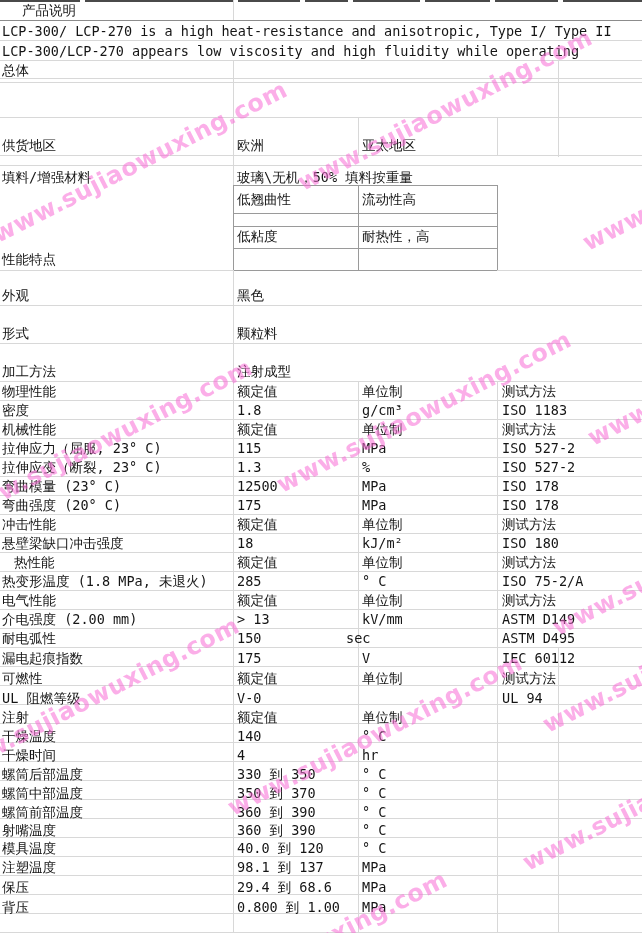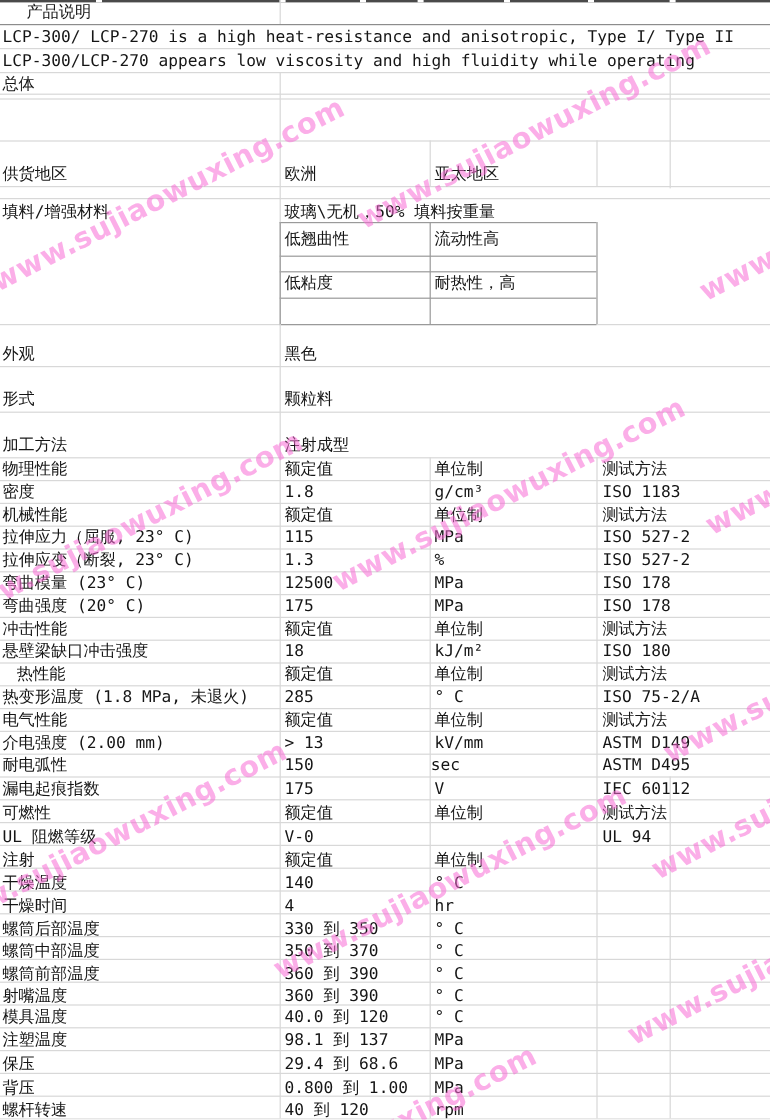--- a/index.html
+++ b/index.html
@@ -115,20 +115,23 @@
       <span class="cell" style="left: 237px;">玻璃\无机，50% 填料按重量</span>
     </div>
     <div class="trow" style="top: 191px;">
       <span class="cell" style="left: 237px;">低翘曲性</span>
       <span class="cell" style="left: 362px;">流动性高</span>
     </div>
     <div class="trow" style="top: 228px;">
       <span class="cell" style="left: 237px;">低粘度</span>
       <span class="cell" style="left: 362px;">耐热性，高</span>
     </div>
+    <div class="trow" style="top: 251px;">
+      <span class="cell" style="left: 2px;">性能特点</span>
+    </div>
     <div class="trow" style="top: 287px;">
       <span class="cell" style="left: 2px;">外观</span>
       <span class="cell" style="left: 237px;">黑色</span>
     </div>
     <div class="trow" style="top: 325px;">
       <span class="cell" style="left: 2px;">形式</span>
       <span class="cell" style="left: 237px;">颗粒料</span>
     </div>
     <div class="trow" style="top: 363px;">
       <span class="cell" style="left: 2px;">加工方法</span>
@@ -208,21 +211,21 @@
     </div>
     <div class="trow" style="top: 611px;">
       <span class="cell" style="left: 2px;">介电强度 (2.00 mm)</span>
       <span class="cell" style="left: 237px;">&gt; 13</span>
       <span class="cell" style="left: 362px;">kV/mm</span>
       <span class="cell" style="left: 502px;">ASTM D149</span>
     </div>
     <div class="trow" style="top: 630px;">
       <span class="cell" style="left: 2px;">耐电弧性</span>
       <span class="cell" style="left: 237px;">150</span>
-      <span class="cell" style="left: 359px;">sec</span>
+      <span class="cell" style="left: 346px;">sec</span>
       <span class="cell" style="left: 502px;">ASTM D495</span>
     </div>
     <div class="trow" style="top: 650px;">
       <span class="cell" style="left: 2px;">漏电起痕指数</span>
       <span class="cell" style="left: 237px;">175</span>
       <span class="cell" style="left: 362px;">V</span>
       <span class="cell" style="left: 502px;">IEC 60112</span>
     </div>
     <div class="trow" style="top: 670px;">
       <span class="cell" style="left: 2px;">可燃性</span>
@@ -282,25 +285,20 @@
     </div>
     <div class="trow" style="top: 879px;">
       <span class="cell" style="left: 2px;">保压</span>
       <span class="cell" style="left: 237px;">29.4 到 68.6</span>
       <span class="cell" style="left: 362px;">MPa</span>
     </div>
     <div class="trow" style="top: 899px;">
       <span class="cell" style="left: 2px;">背压</span>
       <span class="cell" style="left: 237px;">0.800 到 1.00</span>
       <span class="cell" style="left: 362px;">MPa</span>
-    </div>
-    <div class="trow" style="top: 917px;">
-      <span class="cell" style="left: 2px;">螺杆转速</span>
-      <span class="cell" style="left: 237px;">40 到 120</span>
-      <span class="cell" style="left: 362px;">rpm</span>
     </div>
     <div class="wm" style="left: 140px; top: 162px; color: rgba(247, 108, 213, 0.55); transform: translate(-50%, -50%) rotate(-27deg);">www.sujiaowuxing.com</div>
     <div class="wm" style="left: 445px; top: 110px; color: rgba(247, 108, 213, 0.55); transform: translate(-50%, -50%) rotate(-27deg);">www.sujiaowuxing.com</div>
     <div class="wm" style="left: 730px; top: 170px; color: rgba(247, 108, 213, 0.55); transform: translate(-50%, -50%) rotate(-27deg);">www.sujiaowuxing.com</div>
     <div class="wm" style="left: 105px; top: 440px; color: rgba(247, 108, 213, 0.55); transform: translate(-50%, -50%) rotate(-27deg);">www.sujiaowuxing.com</div>
     <div class="wm" style="left: 424px; top: 412px; color: rgba(247, 108, 213, 0.55); transform: translate(-50%, -50%) rotate(-27deg);">www.sujiaowuxing.com</div>
     <div class="wm" style="left: 735px; top: 365px; color: rgba(247, 108, 213, 0.55); transform: translate(-50%, -50%) rotate(-27deg);">www.sujiaowuxing.com</div>
     <div class="wm" style="left: 700px; top: 555px; color: rgba(247, 108, 213, 0.55); transform: translate(-50%, -50%) rotate(-27deg);">www.sujiaowuxing.com</div>
     <div class="wm" style="left: 92px; top: 698px; color: rgba(247, 108, 213, 0.55); transform: translate(-50%, -50%) rotate(-27deg);">www.sujiaowuxing.com</div>
     <div class="wm" style="left: 375px; top: 735px; color: rgba(247, 108, 213, 0.55); transform: translate(-50%, -50%) rotate(-27deg);">www.sujiaowuxing.com</div>

